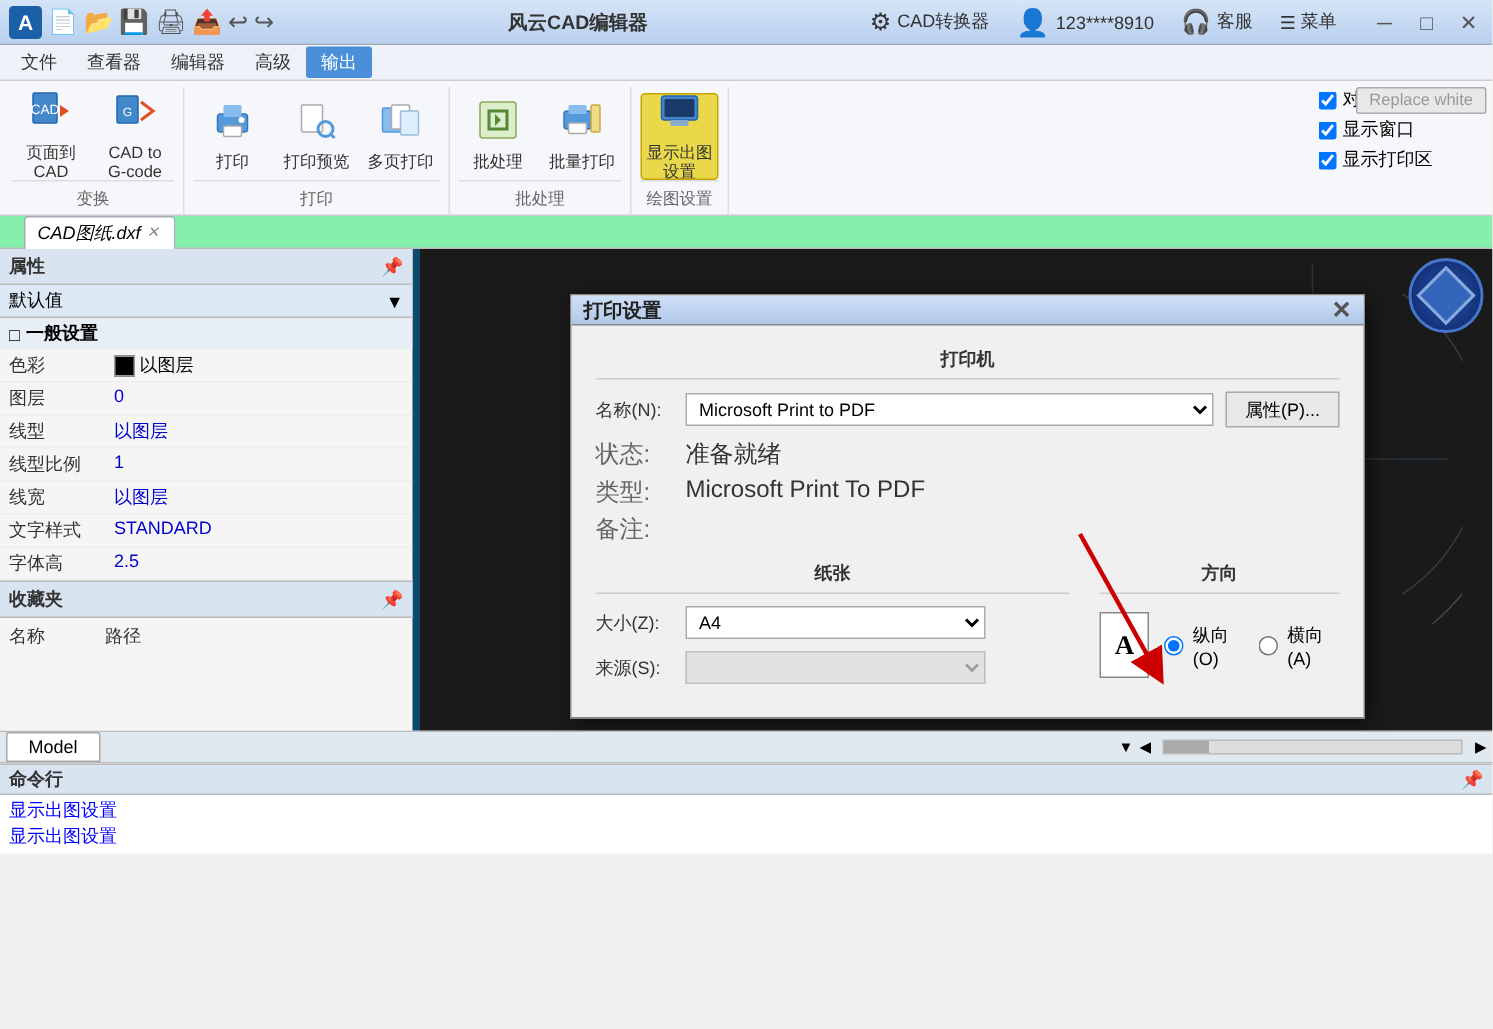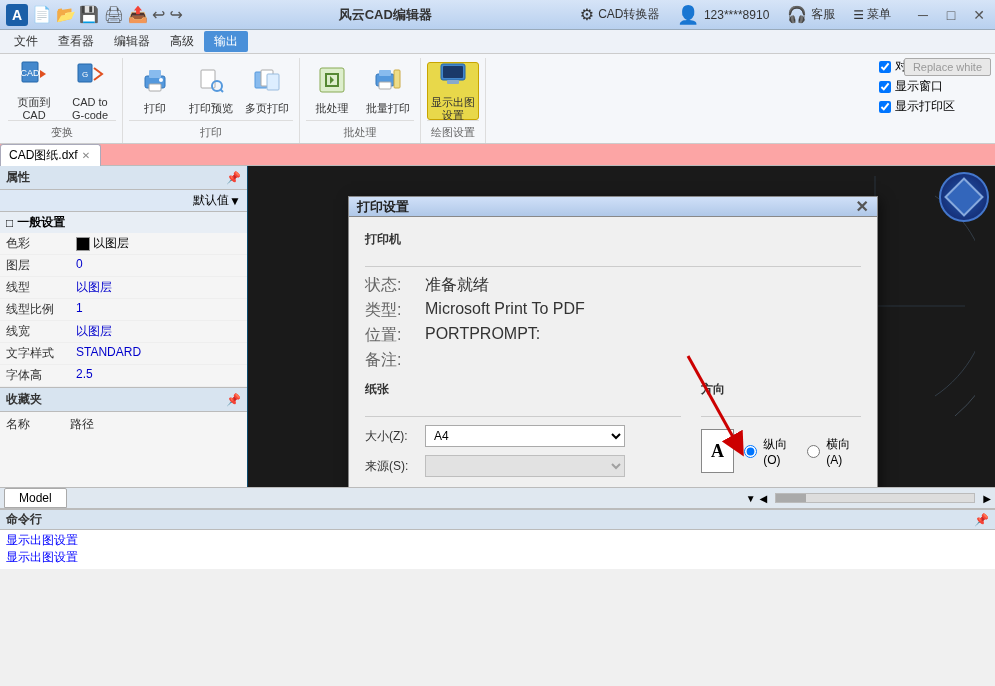--- a/index.html
+++ b/index.html
@@ -110,25 +110,26 @@
       border: 1px solid #aaa;
       border-radius: 2px;
       font-size: 11px;
       cursor: pointer;
       color: #999;
     }
 
     
     .tab-bar {
       height: 22px;
-      background: #fca5a5;
+      background: #86efac;
       border-bottom: 1px solid #bbb;
       display: flex;
       align-items: center;
-      padding: 0 0;
+      padding: 0 16px;
+      font-style: italic;
     }
     .tab-item {
       display: flex;
       align-items: center;
       padding: 2px 10px 2px 8px;
       background: #dde8f5;
       border: 1px solid #aab;
       border-bottom: none;
       border-radius: 3px 3px 0 0;
       font-size: 12px;
@@ -139,23 +140,23 @@
     .tab-close { font-size: 10px; color: #888; cursor: pointer; }
 
     
     .content-area {
       display: flex;
       flex: 1;
     }
 
     
     .left-panel {
-      width: 248px;
+      width: 280px;
       background: #f5f5f5;
-      border-right: 1px solid #0c4a6e;
+      border-right: 5px solid #0c4a6e;
       display: flex;
       flex-direction: column;
     }
     .panel-header {
       height: 24px;
       background: #d8e4f0;
       border-bottom: 1px solid #bbb;
       display: flex;
       align-items: center;
       padding: 0 6px;
@@ -230,21 +231,22 @@
       border-bottom: 1px solid #888;
     }
     .dialog-close { cursor: pointer; font-size: 16px; color: #555; }
     .dialog-body { padding: 14px 16px; }
     .dialog-section-title {
       font-size: 12px;
       font-weight: bold;
       color: #333;
       margin-bottom: 8px;
       border-bottom: 1px solid #ccc;
-      padding-bottom: 18px;
+      padding-bottom: 4px;
+      text-align: center;
     }
     .dialog-row {
       display: flex;
       align-items: center;
       margin-bottom: 8px;
       font-size: 12px;
     }
     .dialog-label { width: 60px; color: #333; flex-shrink: 0; }
     .dialog-input-row { display: flex; align-items: center; gap: 8px; flex: 1; }
     .dialog-select {
@@ -533,21 +535,21 @@
   </div>
 </div>
 
 <div class="content-area">
 
   <div class="left-panel">
     <div class="panel-header">
       <span>属性</span>
       <span style="font-size:12px;cursor:pointer;">📌</span>
     </div>
-    <div style="padding: 2px 6px; font-size:12px; background:#dde8f5; border-bottom:1px solid #bbb; display:flex; align-items:center; justify-content:flex-end;">
+    <div style="padding: 2px 6px; font-size:12px; background:#dde8f5; border-bottom:1px solid #bbb; display:flex; align-items:center; justify-content:space-between;">
       <span>默认值</span>
       <span style="cursor:pointer;">▼</span>
     </div>
     <div class="panel-content">
       <div class="property-group-header">
         <span>□</span>
         <span>一般设置</span>
       </div>
 
       <div class="property-row">
@@ -611,35 +613,40 @@
     </div>
 
     <div class="print-dialog">
       <div class="dialog-title-bar">
         <span>打印设置</span>
         <span class="dialog-close">✕</span>
       </div>
       <div class="dialog-body">
         <div class="dialog-section-title">打印机</div>
 
+        <div class="dialog-row">
+          <span class="dialog-label">名称(N):</span>
+          <div class="dialog-input-row">
+            <select class="dialog-select">
+              <option>Microsoft Print to PDF</option>
+            </select>
+            <button class="dialog-btn">属性(P)...</button>
+          </div>
+        </div>
 
         <div class="dialog-info-row">
           <span class="dialog-info-label">状态:</span>
           <span class="dialog-info-value">准备就绪</span>
         </div>
 
         <div class="dialog-info-row">
           <span class="dialog-info-label">类型:</span>
           <span class="dialog-info-value">Microsoft Print To PDF</span>
         </div>
 
-        <div class="dialog-info-row">
-          <span class="dialog-info-label">位置:</span>
-          <span class="dialog-info-value">PORTPROMPT:</span>
-        </div>
 
         <div class="dialog-info-row">
           <span class="dialog-info-label">备注:</span>
           <span class="dialog-info-value"></span>
         </div>
 
         <div class="dialog-two-col" style="margin-top:10px;">
           <div class="dialog-paper-section">
             <div class="dialog-section-title">纸张</div>
             <div class="dialog-row">

